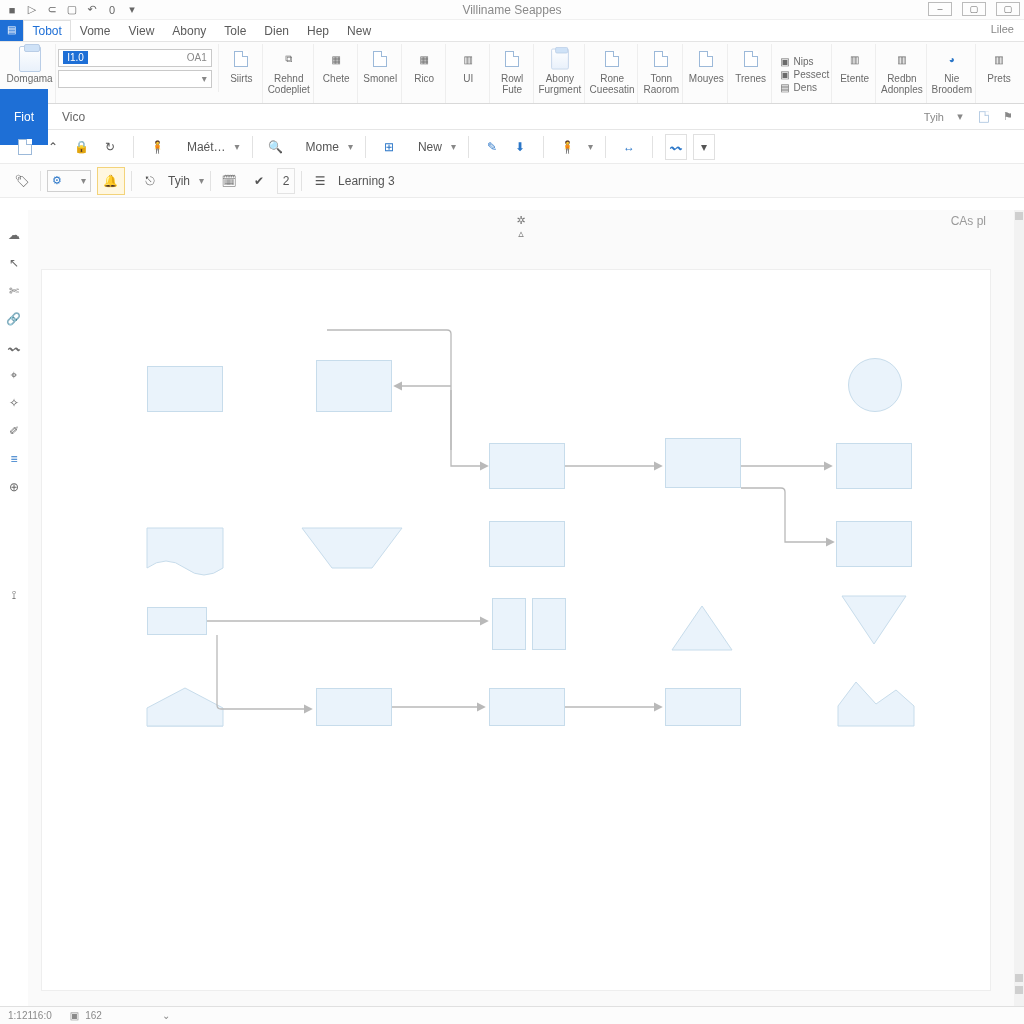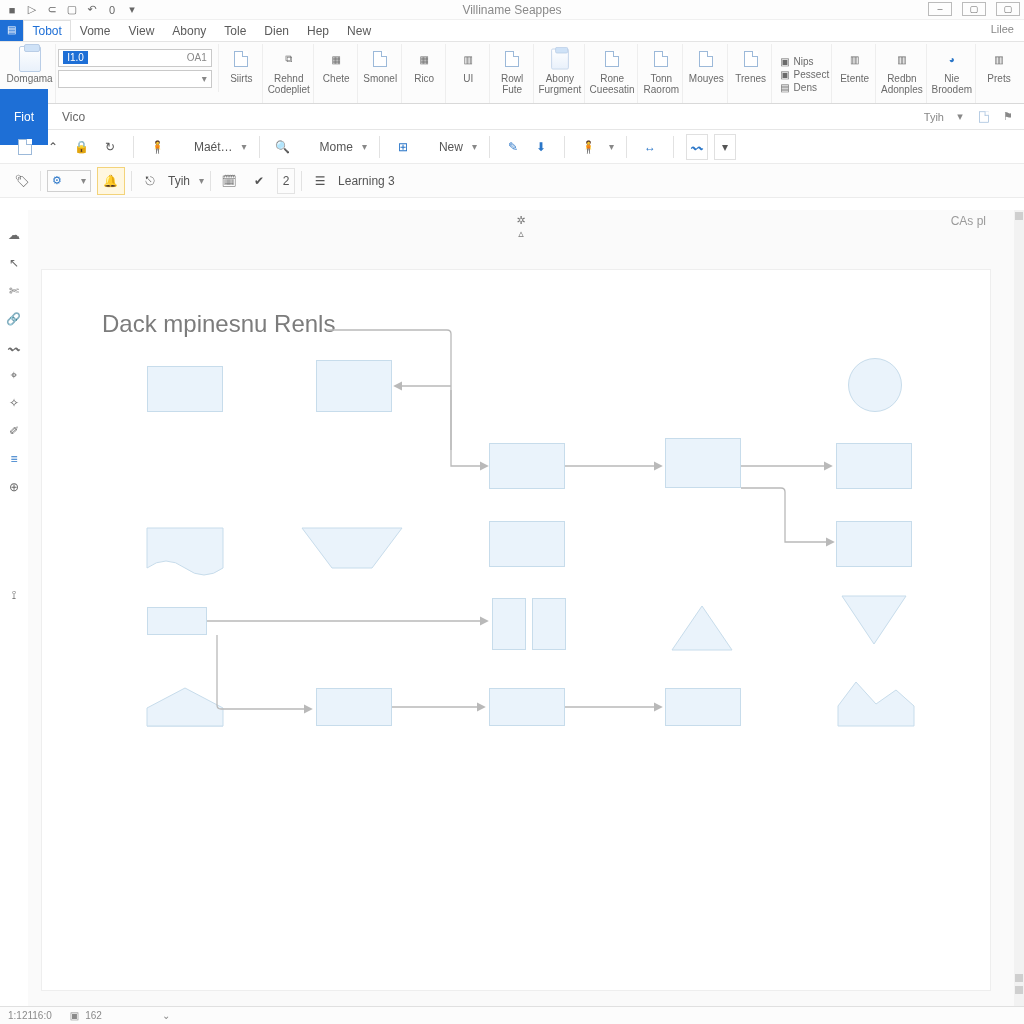--- a/index.html
+++ b/index.html
@@ -202,21 +202,21 @@
     font-size: 12px;
   }
   .toolbar .tbtn {
     height: 26px; min-width: 22px;
     display: inline-flex; align-items: center; justify-content: center;
     padding: 0 4px;
     color: #555;
   }
   .toolbar .sep { width: 1px; height: 22px; background: #e2e2e2; margin: 0 6px; }
   .toolbar .dd { font-size: 10px; color: #888; margin-left: 3px; }
-  .toolbar .lbl { margin-left: 19px; }
+  .toolbar .lbl { margin-left: 12px; }
   .boxbtn {
     border: 1px solid #e0e0e0;
     padding: 3px 5px;
     height: 26px;
   }
 
   
   .toolbar2 {
     height: 34px;
     display: flex;
@@ -557,21 +557,20 @@
   <span class="pbtn" style="margin-top:80px">⟟</span>
 </div>
 
 <div class="canvas-wrap">
   <div class="canvas-top-gizmo">
     <span>✲</span><br>▵
   </div>
   <div class="canvas-tag">CAs pl</div>
 
   <div class="page">
-    <div class="page-title">Dаck mpinesnu Renls</div>
 
     <div class="node" style="left:105px; top:96px; width:76px; height:46px;"></div>
     <div class="node" style="left:274px; top:90px; width:76px; height:52px;"></div>
 
     <div class="node circle" style="left:806px; top:88px; width:54px; height:54px;"></div>
 
     <div class="node" style="left:447px; top:173px; width:76px; height:46px;"></div>
     <div class="node" style="left:623px; top:168px; width:76px; height:50px;"></div>
     <div class="node" style="left:794px; top:173px; width:76px; height:46px;"></div>
     <div class="node" style="left:794px; top:251px; width:76px; height:46px;"></div>

